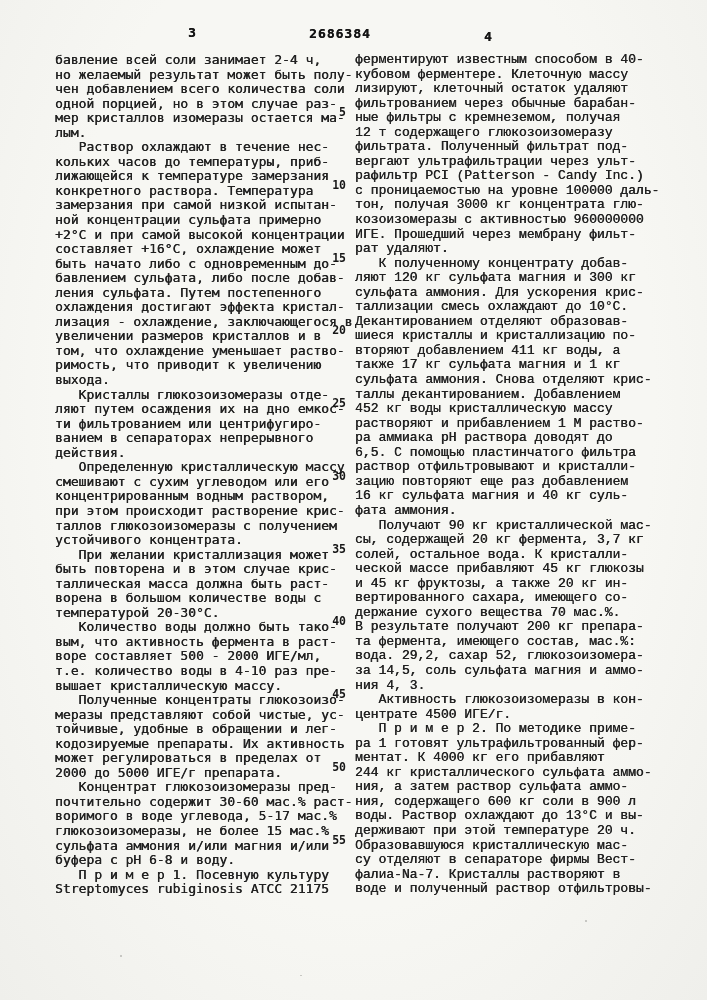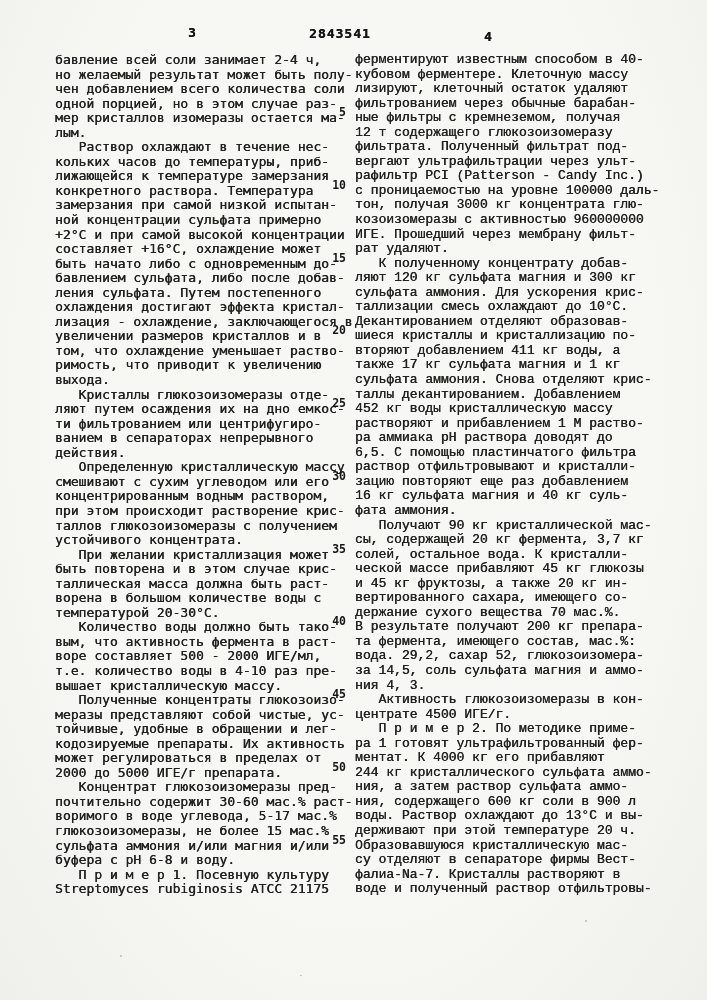--- a/index.html
+++ b/index.html
@@ -51,21 +51,21 @@
   .s2{left:585px;top:920px;width:2px;height:2px;}
   .s3{left:300px;top:975px;width:2px;height:1px;}
 </style>
 </head>
 <body>
 
 <div class="page">
 
   <div class="hdr-num pg-left">3</div>
 
-  <div class="hdr-num patent-no">2843541</div>
+  <div class="hdr-num patent-no">2686384</div>
 
   <div class="hdr-num pg-right">4</div>
 
   <div class="col col-left">бавление всей соли занимает 2-4 ч,
 но желаемый результат может быть полу-
 чен добавлением всего количества соли
 одной порцией, но в этом случае раз-
 мер кристаллов изомеразы остается ма-
 лым.
    Раствор охлаждают в течение нес-

